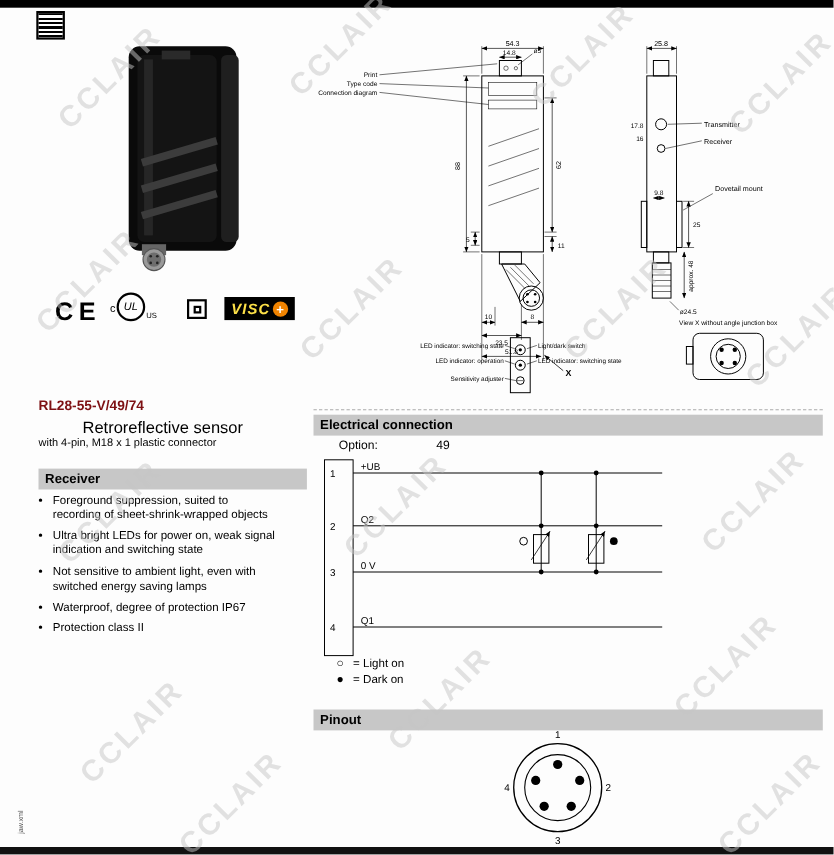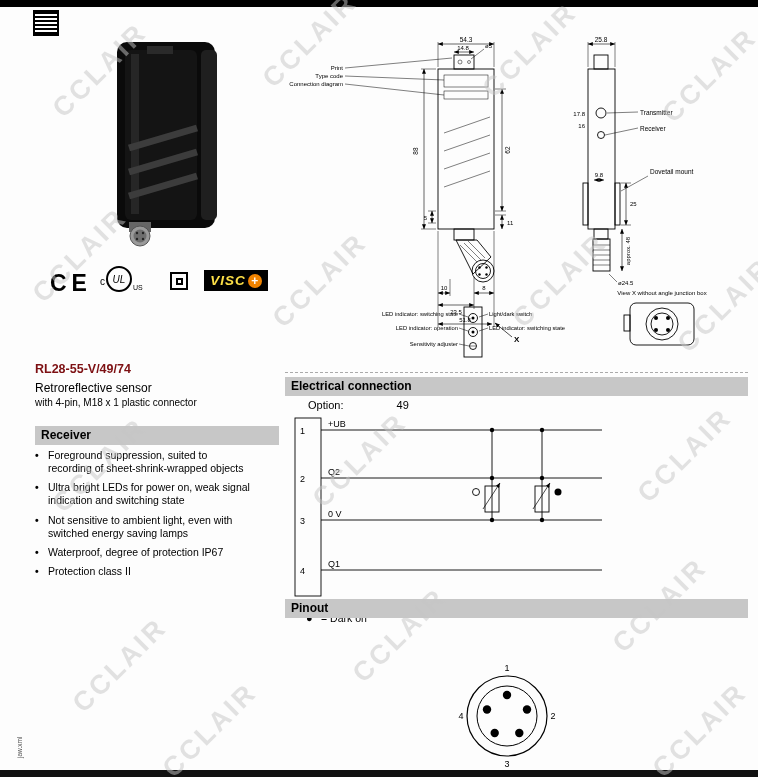--- a/index.html
+++ b/index.html
@@ -14,21 +14,21 @@
   .bar {
     position:absolute; height:19px; background:#c7c7c7; color:#000;
     font-size:12px; font-weight:bold; line-height:19px; padding-left:6px; z-index:2;
   }
   .barcode {
     position:absolute; left:33px; top:10px; width:26px; height:26px;
     background:repeating-linear-gradient(180deg,#000 0 2px,#fff 2px 4px);
     border:2px solid #000;
   }
   .model-text { position:absolute; font-weight:bold; font-size:12.5px; color:#7d1013; }
-  .plain11 { position:absolute; font-size:12px; }
+  .plain11 { position:absolute; font-size:15px;margin-left:40px; }
   .plain10 { position:absolute; font-size:10px;text-align:center; }
   .features { position:absolute; left:35px; top:449px; width:224px; }
   .feat { display:flex; margin-bottom:6px; font-size:10.5px; line-height:1.25; }
   .feat .bullet { width:13px; flex:0 0 13px; font-weight:bold; }
   .feat .ftext { width:205px; }
   .certs-ce { position:absolute; left:50px; top:270px; font-size:23px; font-weight:bold; letter-spacing:5px; }
   .ul-wrap { position:absolute; left:100px; top:266px; display:flex; align-items:flex-start; }
   .ul-c { font-size:10px; margin-top:10px; }
   .ul-circle {
     width:26px; height:26px; border:2.5px solid #000; border-radius:50%;
@@ -364,21 +364,21 @@
 
   <div class="legend-row" style="left:306px; top:597px;">
     <span class="sym">○</span>
     <span>= Light on</span>
   </div>
   <div class="legend-row" style="left:306px; top:612px;">
     <span class="sym">●</span>
     <span>= Dark on</span>
   </div>
 
-  <div class="bar" style="left:285px; top:599px; width:463px;">Pinout</div>
+  <div class="bar" style="left:285px; top:645px; width:463px;">Pinout</div>
 
   <svg class="abs" style="left:453px; top:658px;" width="108" height="112" viewBox="0 0 108 112">
     <circle cx="54" cy="58" r="40" fill="none" stroke="#000" stroke-width="1.2"></circle>
     <circle cx="54" cy="58" r="30" fill="none" stroke="#000" stroke-width="1"></circle>
     <circle class="dot" cx="54" cy="37" r="4.2"></circle>
     <circle class="dot" cx="74" cy="51.5" r="4.2"></circle>
     <circle class="dot" cx="66.3" cy="75" r="4.2"></circle>
     <circle class="dot" cx="41.7" cy="75" r="4.2"></circle>
     <circle class="dot" cx="34" cy="51.5" r="4.2"></circle>
     <text x="54" y="13" text-anchor="middle" class="s9">1</text>

